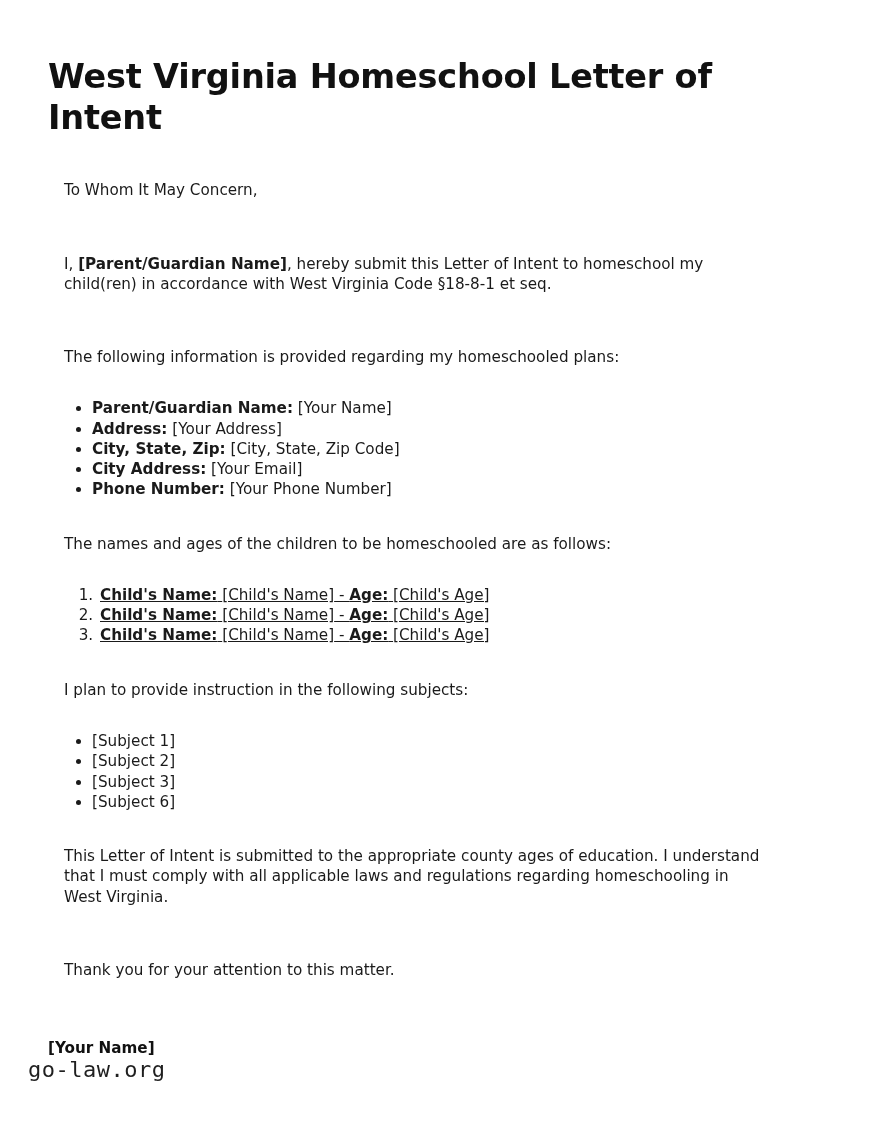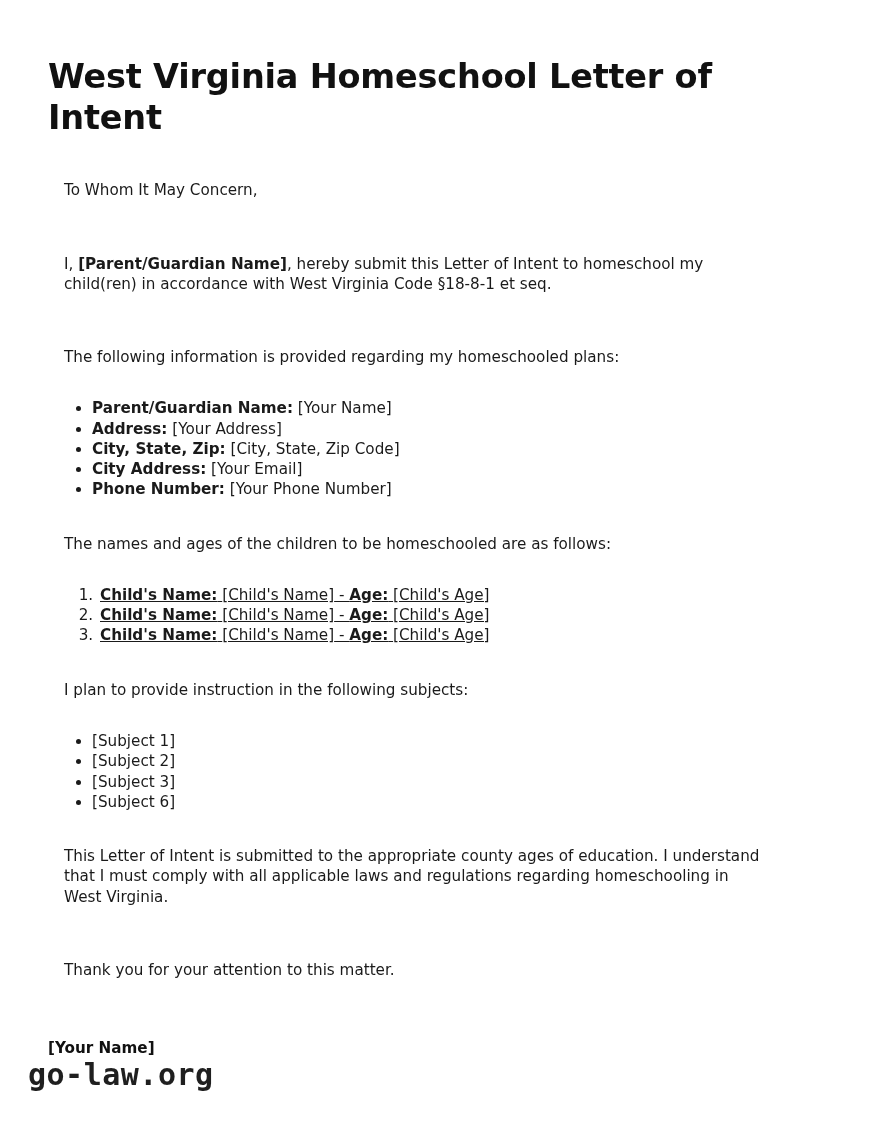--- a/index.html
+++ b/index.html
@@ -74,25 +74,24 @@
     line-height: 1.33;
     margin: 0;
     color: #111111;
   }
 
   .watermark {
     position: absolute;
     left: 28px;
     top: 1057px;
     font-family: "DejaVu Sans Mono", "Liberation Mono", monospace;
-    font-size: 30px;
+    font-size: 22px;
     letter-spacing: 0.5px;
     color: #1f1f1f;
     white-space: nowrap;
-    font-weight: bold;
   }
 </style>
 </head>
 <body>
 
 <div class="page">
 
   <h1 class="doc-title">West Virginia Homeschool Letter of Intent</h1>
 
   <div class="sp-title-body"></div>

